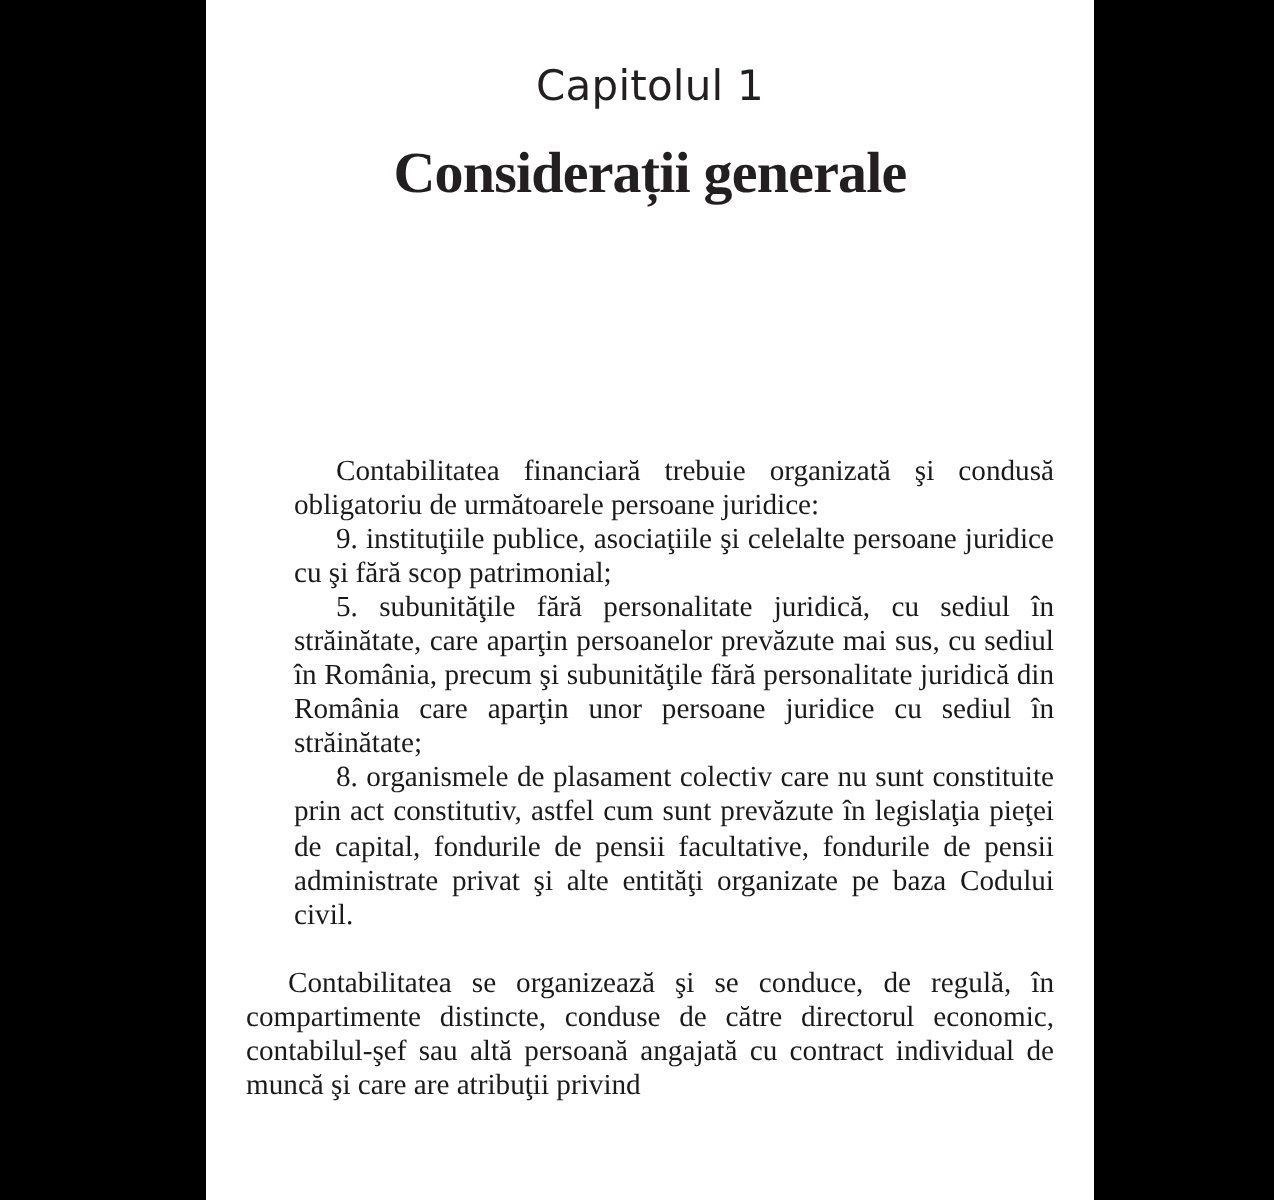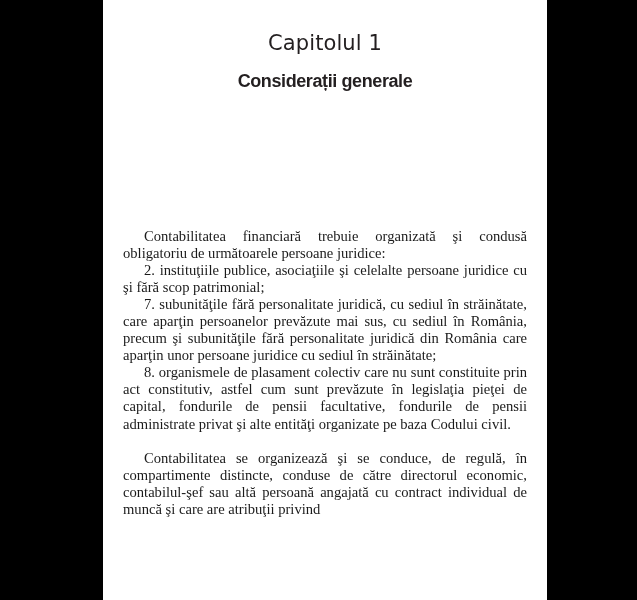--- a/index.html
+++ b/index.html
@@ -53,23 +53,23 @@
     color: #231f20;
     line-height: 1.2;
     display: block;
   }
   .chapter-title {
     margin-top: 14px;
     display: block;
   }
   .chapter-title-line {
     display: block;
-    font-family: Liberation Sans, sans-serif;
+    font-family: Liberation Serif, serif;
     font-weight: 700;
-    font-size: 18px;
+    font-size: 29px;
     letter-spacing: -0.4px;
     color: #231f20;
     line-height: 1.24;
     white-space: nowrap;
   }
 
   .body-text {
     position: absolute;
     left: 20px;
     top: 228px;
@@ -82,20 +82,21 @@
     font-size: 14.6px;
     line-height: 17.05px;
     text-align: justify;
     text-justify: inter-word;
     text-indent: 21px;
     -webkit-hyphens: none;
     hyphens: none;
   }
   .para.last-flush {
     text-align-last: left;
+    margin-left: 24px;
   }
   .para-gap {
     height: 17px;
   }
 </style>
 </head>
 <body>
 
 <div class="viewport">
 
@@ -106,21 +107,21 @@
 
     <div class="chapter-head">
       <span class="chapter-label">Capitolul 1</span>
       <span class="chapter-title">
         <span class="chapter-title-line">Considerații generale</span>
       </span>
     </div>
 
     <div class="body-text">
       <p class="para last-flush">Contabilitatea financiară trebuie organizată şi condusă obligatoriu de următoarele persoane juridice:</p>
-      <p class="para last-flush">2. instituţiile publice, asociaţiile şi celelalte persoane juridice cu şi fără scop patrimonial;</p>
-      <p class="para last-flush">7. subunităţile fără personalitate juridică, cu sediul în străinătate, care aparţin persoanelor prevăzute mai sus, cu sediul în România, precum şi subunităţile fără personalitate juridică din România care aparţin unor persoane juridice cu sediul în străinătate;</p>
+      <p class="para last-flush">9. instituţiile publice, asociaţiile şi celelalte persoane juridice cu şi fără scop patrimonial;</p>
+      <p class="para last-flush">5. subunităţile fără personalitate juridică, cu sediul în străinătate, care aparţin persoanelor prevăzute mai sus, cu sediul în România, precum şi subunităţile fără personalitate juridică din România care aparţin unor persoane juridice cu sediul în străinătate;</p>
       <p class="para last-flush">8. organismele de plasament colectiv care nu sunt constituite prin act constitutiv, astfel cum sunt prevăzute în legislaţia pieţei de capital, fondurile de pensii facultative, fondurile de pensii administrate privat şi alte entităţi organizate pe baza Codului civil.</p>
       <div class="para-gap"></div>
       <p class="para">Contabilitatea se organizează şi se conduce, de regulă, în compartimente distincte, conduse de către directorul economic, contabilul-şef sau altă persoană angajată cu contract individual de muncă şi care are atribuţii privind</p>
     </div>
 
   </div>
 </div>
 
 </body></html>

